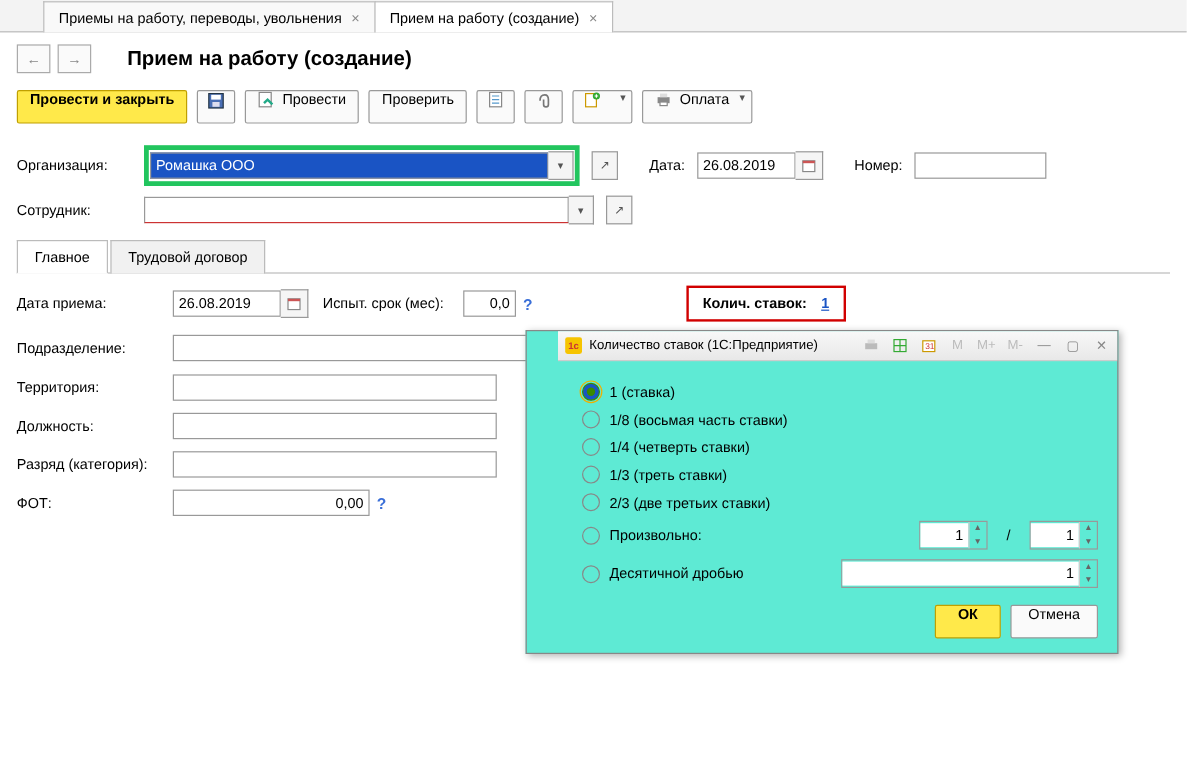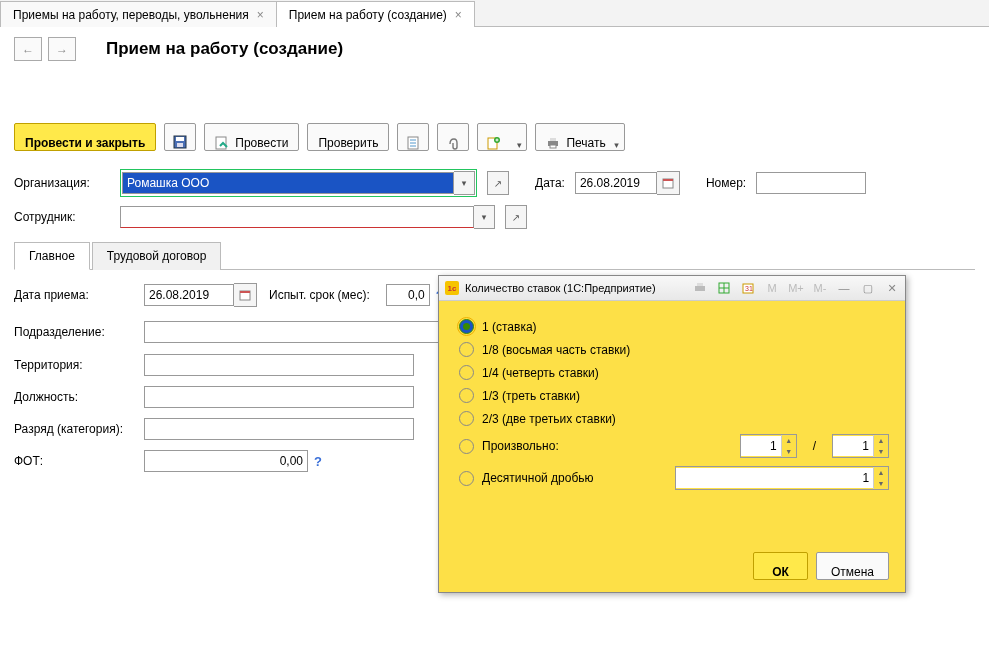--- a/index.html
+++ b/index.html
@@ -1,25 +1,25 @@
 <!DOCTYPE html>
 <html><head>
 <meta charset="utf-8">
 <style>
 html,body{margin:0;padding:0;font-family:Arial,sans-serif;font-size:12px;color:#000;background:#fff;}
 .page{width:989px;height:650px;position:relative;box-sizing:border-box;}
-.tabbar{display:flex;border-bottom:1px solid #bbb;height:26px;background:#f3f3f3;}
+.tabbar{display:flex;border-bottom:1px solid #bbb;height:26px;background:#f3f3f3;padding-left:36px;}
 .tabbar .tab{padding:4px 12px;border:1px solid #bbb;border-bottom:none;background:#f9f9f9;margin-right:-1px;display:flex;align-items:center;gap:8px;position:relative;top:1px;}
 .tabbar .tab.active{background:#fff;font-weight:normal;}
 .tabbar .x{color:#888;font-size:12px;}
 .nav{display:flex;gap:6px;padding:10px 14px 4px 14px;align-items:center;}
 .navbtn{width:26px;height:22px;border:1px solid #aaa;background:#fafafa;display:flex;align-items:center;justify-content:center;color:#888;}
 .title{font-size:17px;font-weight:bold;margin-left:24px;}
 .toolbar{display:flex;gap:8px;padding:10px 14px 14px 14px;align-items:center;}
-.btn{height:26px;border:1px solid #999;background:#fafafa;display:inline-flex;align-items:flex-end;padding:0 10px;gap:6px;border-radius:2px;margin-top:48px;}
+.btn{height:26px;border:1px solid #999;background:#fafafa;display:inline-flex;align-items:flex-start;padding:0 10px;gap:6px;border-radius:2px;}
 .btn.primary{background:#ffe94a;border:1px solid #c0a000;font-weight:bold;}
 .btn.icon{padding:0;width:30px;justify-content:center;}
 .btn.split{padding-right:18px;position:relative;}
 .btn.split::after{content:"▾";position:absolute;right:5px;font-size:9px;color:#555;}
 .formrow{display:flex;align-items:center;padding:4px 14px;gap:6px;}
 .lbl{width:100px;text-align:left;}
 .inputwrap{display:flex;align-items:center;}
 .txt{height:22px;border:1px solid #999;padding:0 4px;box-sizing:border-box;font-family:inherit;font-size:12px;}
 .ddbtn{width:20px;height:22px;border:1px solid #999;border-left:none;background:#f5f5f5;display:flex;align-items:center;justify-content:center;font-size:9px;color:#555;}
 .openbtn{width:20px;height:22px;border:1px solid #999;margin-left:4px;background:#f5f5f5;display:flex;align-items:center;justify-content:center;color:#555;font-size:10px;}
@@ -27,21 +27,21 @@
 .sel{background:#1a54c4;color:#fff;width:332px;}
 .innertabs{display:flex;border-bottom:1px solid #bbb;margin:8px 14px 0 14px;}
 .innertabs .tab{padding:6px 14px;border:1px solid #bbb;border-bottom:none;background:#f1f1f1;margin-right:2px;position:relative;top:1px;}
 .innertabs .tab.active{background:#fff;border-bottom:1px solid #fff;}
 .form2{padding:10px 14px;}
 .form2 .row{display:flex;align-items:center;margin-bottom:10px;}
 .form2 .lbl2{width:130px;}
 .form2 .q{color:#3a6fd8;font-weight:bold;margin-left:6px;font-size:13px;}
 .linklike{color:#1a54c4;text-decoration:underline;}
 .redbox{border:2px solid #d10000;padding:6px 12px;display:flex;align-items:center;gap:12px;}
-.dialog{position:absolute;left:438px;top:275px;width:466px;background:#fde047;border:1px solid #888;box-shadow:2px 2px 6px rgba(0,0,0,0.3);}
+.dialog{position:absolute;left:438px;top:275px;width:466px;background:#5eead4;border:1px solid #888;box-shadow:2px 2px 6px rgba(0,0,0,0.3);padding-left:26px;}
 .dlgtitle{height:24px;background:linear-gradient(#f8f8f8,#e8e8e8);border-bottom:1px solid #ccc;display:flex;align-items:center;padding:0 4px 0 6px;font-size:11px;gap:6px;}
 .dlgtitle .tbtn{width:18px;height:18px;display:inline-flex;align-items:center;justify-content:center;color:#888;font-size:11px;}
 .dlgtitle .spacer{flex:1;}
 .dlgbody{padding:10px 16px 12px 16px;}
 .dlgh{font-size:17px;font-weight:bold;margin-bottom:12px;}
 .radio{display:flex;align-items:center;gap:8px;margin:8px 0 8px 4px;}
 .rcircle{width:13px;height:13px;border:1px solid #888;border-radius:50%;display:inline-flex;align-items:center;justify-content:center;}
 .rcircle.sel{border:1px solid #3a8a00;}
 .rdot{width:7px;height:7px;background:#3a8a00;border-radius:50%;}
 .selradio{outline:1px solid #f0b000;outline-offset:1px;}
@@ -114,27 +114,27 @@
           <line x1="11" y1="2.5" x2="11" y2="5.5" stroke="#fff"></line>
           <line x1="9.5" y1="4" x2="12.5" y2="4" stroke="#fff"></line>
         </svg>
   </div>
   <div class="btn split">
     <svg width="14" height="14">
           <rect x="2" y="5" width="10" height="5" fill="#888"></rect>
           <rect x="4" y="2" width="6" height="3" fill="#ddd"></rect>
           <rect x="4" y="9" width="6" height="3" fill="#fff" stroke="#888"></rect>
         </svg>
-    <span>Печать</span>
+    <span>Оплата</span>
   </div>
 </div>
 
 <div class="formrow">
   <div class="lbl">Организация:</div>
-  <div class="inputwrap" style="border:1px solid #22c55e;padding:1px;">
+  <div class="inputwrap" style="border:4px solid #22c55e;padding:1px;">
     <input class="txt sel" value="Ромашка ООО" style="">
     <div class="ddbtn">▾</div>
   </div>
   <div class="openbtn">↗</div>
   <div style="width:14px;"></div>
   <div>Дата:</div>
   <div class="inputwrap" style="margin-left:4px;">
     <input class="txt" style="width: 82px;" value="26.08.2019">
     <div class="calbtn">
       <svg width="12" height="12">

